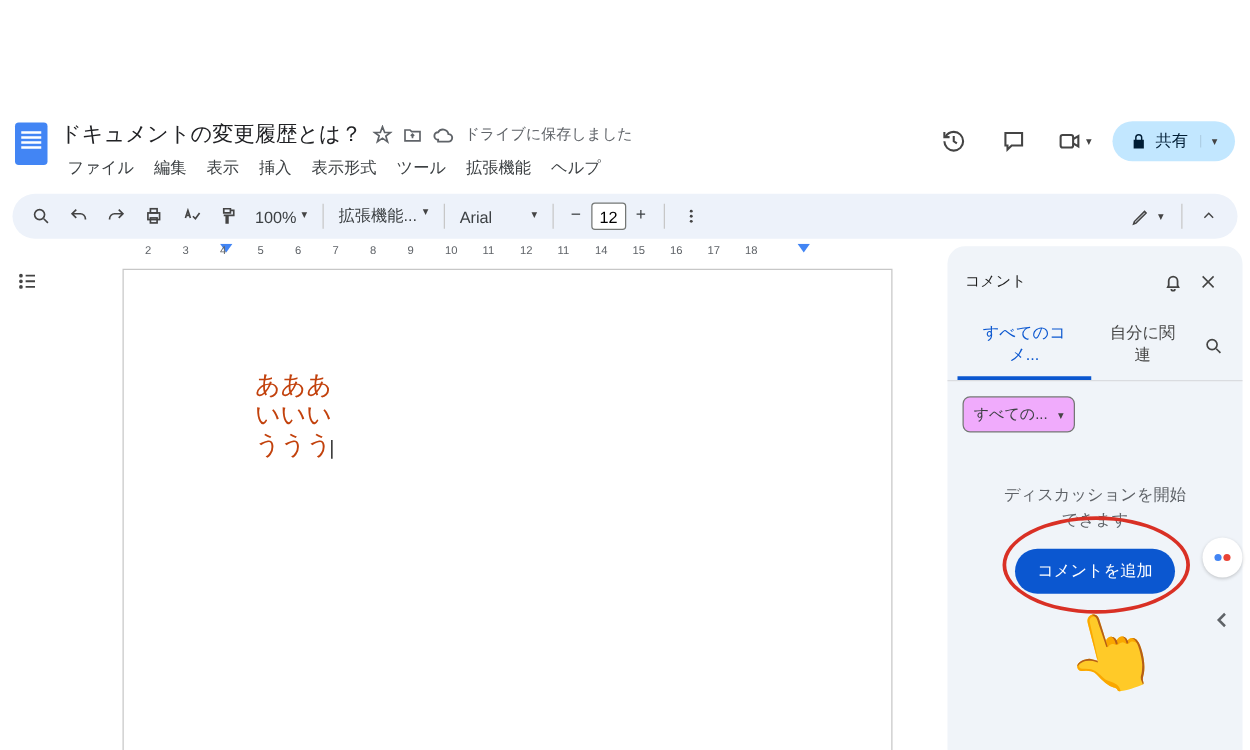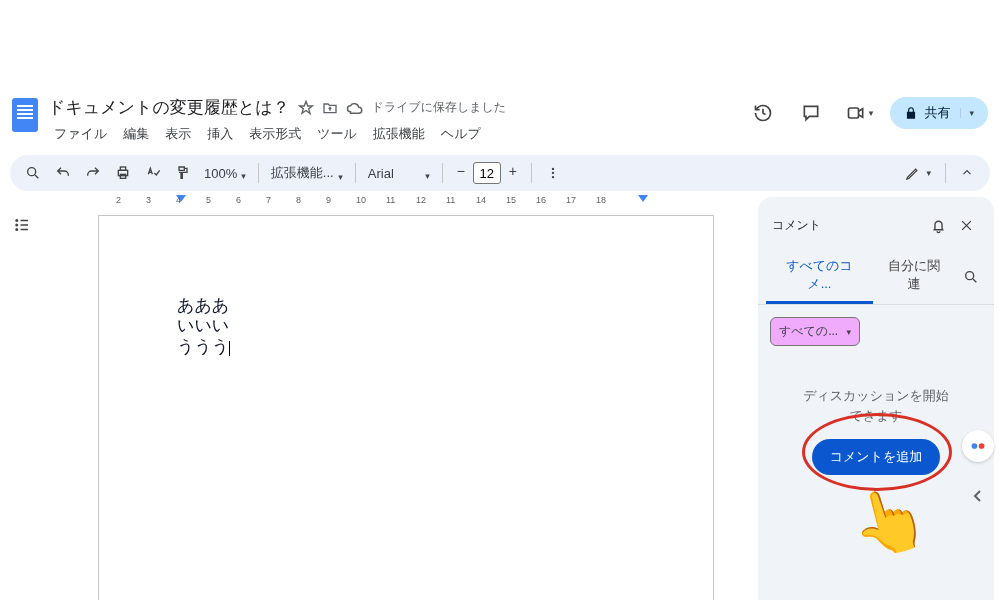--- a/index.html
+++ b/index.html
@@ -15,35 +15,35 @@
 .save-status { font-size: 12px; color: #5f6368; }
 .menu-bar { display: flex; gap: 4px; margin-top: 4px; font-size: 13px; font-family: Liberation Serif, serif; }
 .menu-item { padding: 2px 6px; cursor: pointer; }
 .header-right { display: flex; align-items: center; gap: 14px; margin-left: auto; }
 .icon-btn { width: 34px; height: 34px; border-radius: 50%; display: flex; align-items: center; justify-content: center; cursor: pointer; color: #444; }
 .share-btn { display: flex; align-items: center; gap: 6px; background: #c2e7ff; border-radius: 18px; padding: 7px 14px; cursor: pointer; font-weight: 500; color: #001d35; }
 .share-drop { border-left: 1px solid rgba(0,0,0,0.1); padding-left: 8px; margin-left: 4px; }
 .toolbar { display: flex; align-items: center; gap: 4px; padding: 6px 10px; margin: 4px 10px; background: #edf2fa; border-radius: 20px; height: 36px; }
 .tool { width: 26px; height: 26px; display: flex; align-items: center; justify-content: center; cursor: pointer; color: #444; border-radius: 4px; }
 .sep { width: 1px; height: 20px; background: #c7c7c7; margin: 0 4px; }
-.zoom, .style-sel, .font-sel { display: flex; align-items: flex-end; gap: 4px; padding: 0 4px; cursor: pointer; font-size: 13px; }
+.zoom, .style-sel, .font-sel { display: flex; align-items: flex-start; gap: 4px; padding: 0 4px; cursor: pointer; font-size: 13px; }
 .font-size { display: flex; align-items: center; gap: 2px; }
 .fs-btn { width: 20px; height: 20px; text-align: center; cursor: pointer; font-size: 14px; }
 .fs-input { width: 28px; height: 22px; border: 1px solid #747775; border-radius: 3px; text-align: center; font-size: 13px; }
 .toolbar-right { margin-left: auto; display: flex; gap: 4px; align-items: center; }
 .mode-sel { display: flex; align-items: center; gap: 6px; padding: 4px 6px; cursor: pointer; }
 .caret { font-size: 9px; color: #444; }
 .main { display: flex; height: calc(600px - 90px - 82px); }
 .outline-btn { width: 32px; height: 32px; margin: 14px 0 0 6px; display: flex; align-items: center; justify-content: center; cursor: pointer; color: #444; flex-shrink: 0; }
 .doc-area { flex: 1; overflow: hidden; position: relative; }
 .ruler { position: relative; height: 18px; margin-left: 60px; font-size: 9px; color: #5f6368; display: flex; }
 .ruler-mark { position: absolute; top: 0; }
 .ruler-handle { position: absolute; top: 0; width: 0; height: 0; border-left: 5px solid transparent; border-right: 5px solid transparent; border-top: 7px solid #4285f4; }
 .page { background: #fff; border: 1px solid #c7c7c7; margin: 2px 40px 10px 60px; height: 400px; padding: 80px 78px; position: relative; }
-.doc-text { font-size: 17px; line-height: 1.2; color: #0f172a; }
+.doc-text { font-size: 20px; line-height: 1.2; color: #c2410c; margin-left: 27px; }
 .cursor { display: inline-block; width: 1px; height: 15px; background: #000; vertical-align: text-bottom; }
 .comment-panel { width: 236px; background: #f0f4f9; border-radius: 14px; margin: 2px 6px 10px 4px; display: flex; flex-direction: column; flex-shrink: 0; position: relative; }
 .cp-head { display: flex; align-items: center; padding: 14px 14px 10px; }
 .cp-title { font-size: 12px; color: #1f1f1f; flex: 1; }
 .cp-tabs { display: flex; border-bottom: 1px solid #dadce0; padding: 0 8px; text-align: center; }
 .cp-tab { padding: 8px 10px; font-size: 13px; cursor: pointer; color: #444; }
 .cp-tab.active { color: #0b57d0; border-bottom: 3px solid #0b57d0; font-weight: 500; }
 .cp-search { width: 32px; display: flex; align-items: center; justify-content: center; cursor: pointer; }
 .cp-filter { margin: 12px; width: 90px; }
 .cp-filter-btn { border: 1px solid #747775; border-radius: 6px; padding: 5px 8px; font-size: 12px; display: flex; align-items: center; cursor: pointer; background: #f0abfc; }

